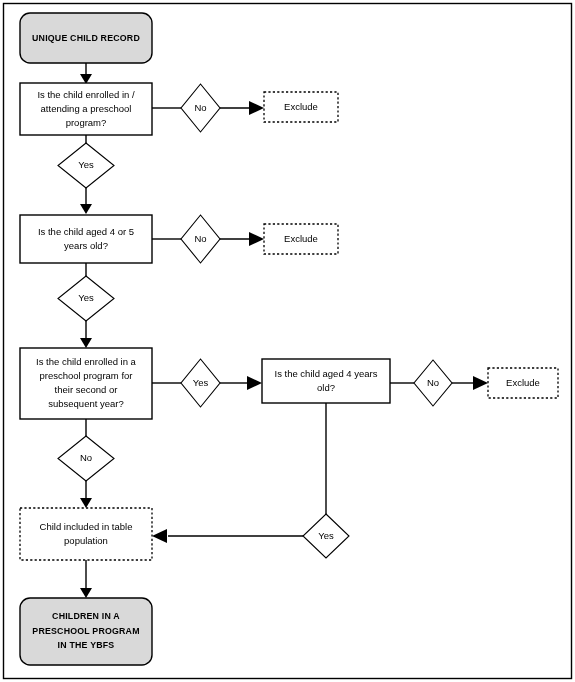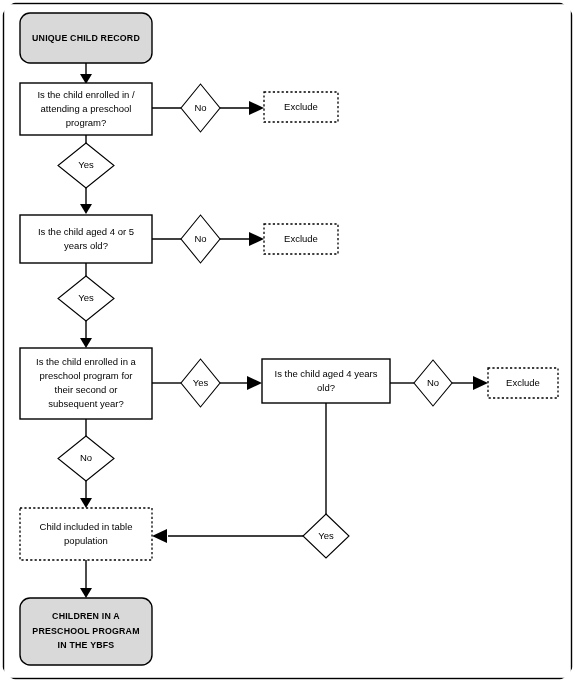--- a/index.html
+++ b/index.html
@@ -9,21 +9,20 @@
   }
   body {
     font-family: "Liberation Sans", sans-serif;
   }
   #flowchart-root {
     position: relative;
     width: 575px;
     height: 682px;
     background: #ffffff;
     overflow: hidden;
-    border-radius: 25px;
   }
   svg.chart-canvas {
     display: block;
     width: 575px;
     height: 682px;
   }
   text {
     font-family: "Liberation Sans", sans-serif;
     fill: #000000;
     dominant-baseline: middle;

